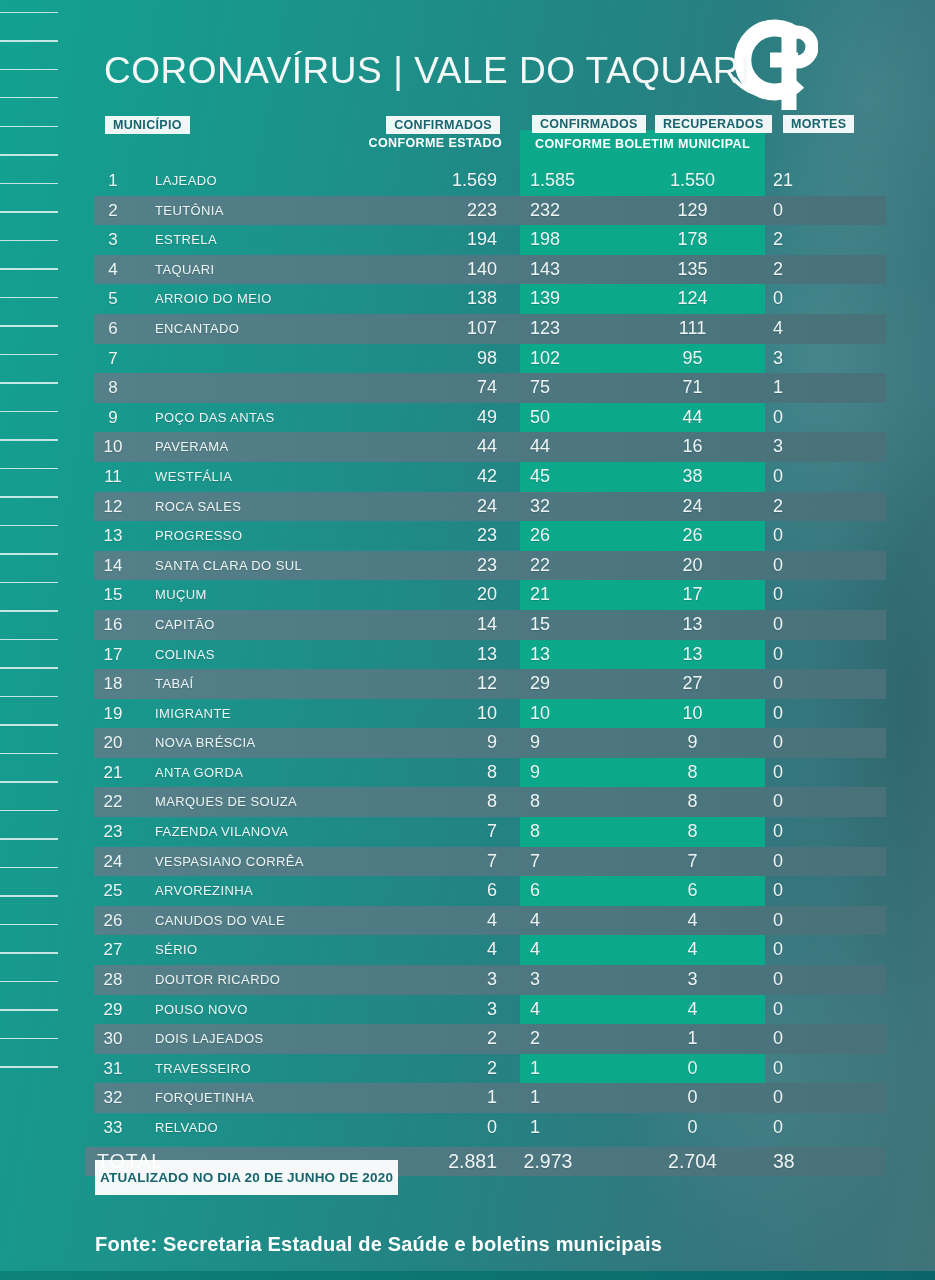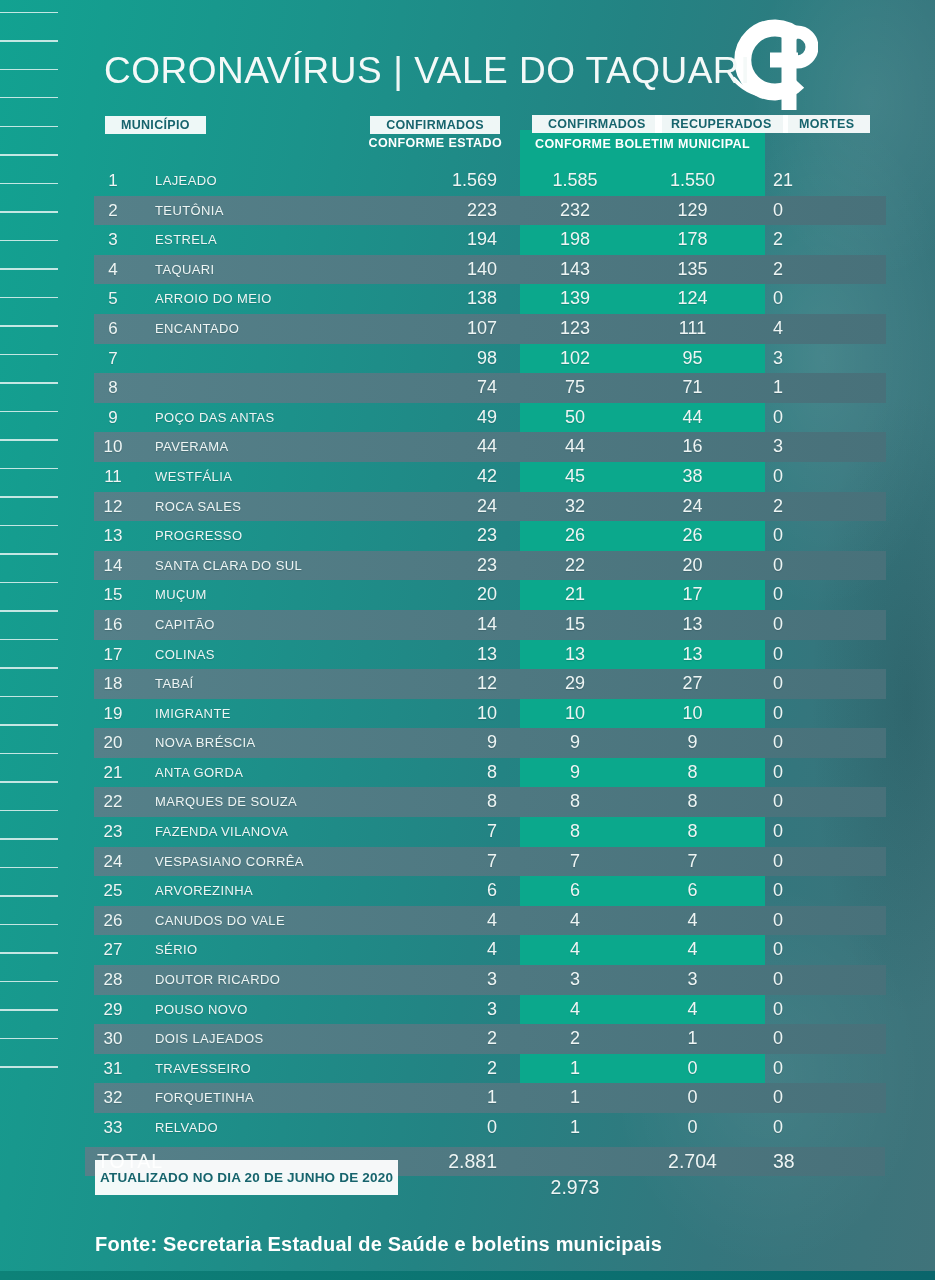--- a/index.html
+++ b/index.html
@@ -18,21 +18,21 @@
     background:linear-gradient(90deg,#0d8278,#0a656b);}
 
   
   .title{position:absolute;left:104px;top:50px;font-size:37px;font-weight:300;
     color:#f4f9f8;letter-spacing:.5px;white-space:nowrap;}
   .title .sep{font-weight:300;padding:0 11px;color:#eef6f5;}
   .logo{position:absolute;left:726px;top:16px;width:92px;height:102px;}
 
   
   .chip{position:absolute;background:rgba(255,255,255,.93);color:#17646d;
-    font-size:12.5px;font-weight:bold;letter-spacing:.3px;padding:2px 16px;white-space:nowrap;z-index:5;}
+    font-size:12.5px;font-weight:bold;letter-spacing:.3px;padding:2px 8px;white-space:nowrap;z-index:5;}
   .sub{position:absolute;color:#ffffff;font-size:12.5px;font-weight:bold;letter-spacing:.4px;white-space:nowrap;z-index:5;}
   .chip-municipio{left:105px;top:116px;}
   .chip-conf-estado{right:435px;top:116px;}
   .chip-conf-mun{left:532px;top:115px;}
   .chip-recuperados{left:655px;top:115px;}
   .chip-mortes{left:783px;top:115px;}
   .sub-estado{right:433px;top:136px;}
   .sub-municipal{left:535px;top:137px;}
 
   
@@ -41,31 +41,31 @@
 
   
   .table-body{position:absolute;left:94px;top:166px;width:792px;z-index:2;}
   .row{position:relative;height:29.6px;width:792px;}
   .row.dark{background:linear-gradient(90deg,#558089,#48717a);}
   .c{position:absolute;top:0;line-height:29.6px;color:#eef5f4;font-size:18px;
     text-shadow:0 1px 1px rgba(0,30,35,.18);}
   .num{left:0;width:38px;text-align:center;font-size:17px;}
   .name{left:61px;font-size:13px;letter-spacing:.4px;white-space:nowrap;}
   .v1{left:286px;width:117px;text-align:right;}
-  .v2{left:436px;width:90px;text-align:center;}
+  .v2{left:436px;width:90px;text-align:left;}
   .v3{left:551px;width:95px;text-align:center;}
   .v4{left:679px;width:46px;text-align:left;}
 
   
   .total-row{position:absolute;left:85px;top:1147px;width:800px;height:29px;
     background:linear-gradient(90deg,#558089,#48717a);z-index:2;}
   .total-row .c{line-height:29px;font-size:19.5px;}
   .t-label{left:12px;letter-spacing:1px;font-size:19px;}
   .t1{left:295px;width:117px;text-align:right;}
-  .t2{left:445px;width:90px;text-align:center;margin-top:26px;}
+  .t2{left:418px;width:90px;text-align:center;}
   .t3{left:560px;width:95px;text-align:center;}
   .t4{left:688px;width:46px;text-align:left;}
 
   
   .updated-chip{position:absolute;left:95px;top:1160px;background:rgba(255,255,255,.95);
     color:#17646d;font-size:13.5px;font-weight:bold;padding:10px 5px;letter-spacing:.2px;z-index:5;}
   .source-line{position:absolute;left:95px;top:1233px;color:#ffffff;
     font-size:20px;font-weight:bold;letter-spacing:.2px;z-index:5;}
 </style>
 </head>

